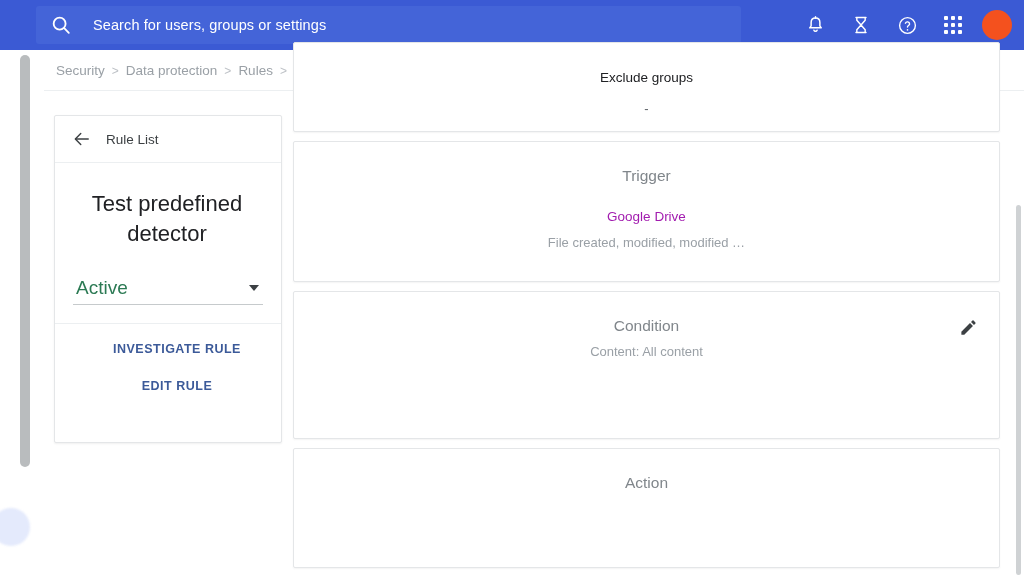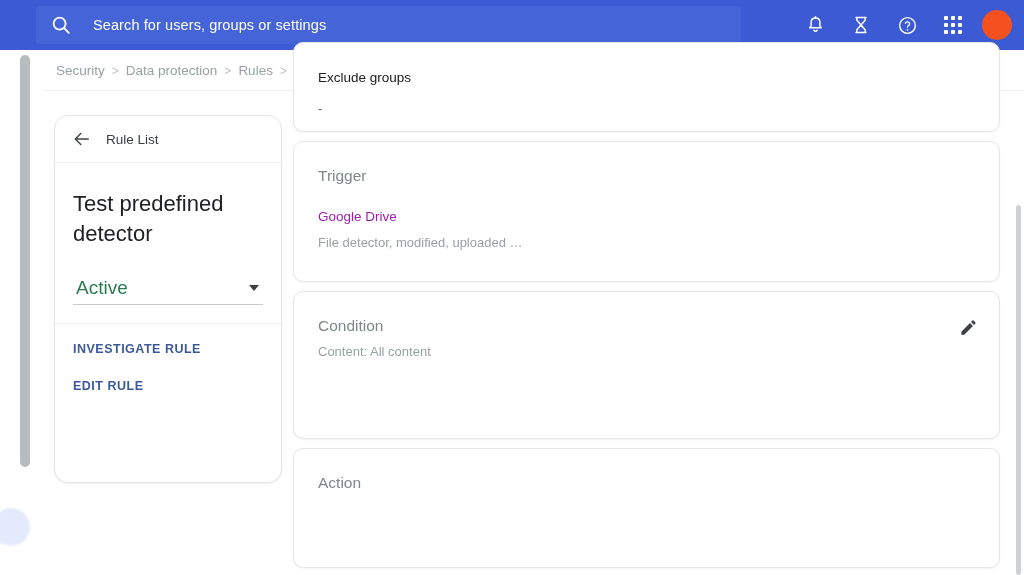--- a/index.html
+++ b/index.html
@@ -51,20 +51,21 @@
     cursor: pointer;
   }
   .apps-grid { display:grid; grid-template-columns: repeat(3, 4px); grid-gap: 3px; }
   .apps-grid i { width:4px; height:4px; background:#fff; border-radius:1px; display:block; }
 
   
   .page {
     position: absolute; top: 50px; left: 0;
     width: 1024px; height: 525px;
     background: #ffffff;
+    text-align: center;
   }
   .breadcrumb {
     position: absolute; top: 13px; left: 56px;
     font-size: 13.5px; color: #9aa0a6;
     display: flex; align-items: center; gap: 7px;
     white-space: nowrap;
   }
   .bc-item { cursor: pointer; }
   .bc-sep { color: #bdc1c6; font-size: 12px; }
   .bc-current { color: #202124; font-weight: bold; cursor: default; }
@@ -90,24 +91,24 @@
   .ghost-circle {
     position: absolute; left: -8px; top: 458px;
     width: 38px; height: 38px; border-radius: 50%;
     background: #dbe3fb; opacity: .75;
     filter: blur(1px);
   }
 
   
   .left-card {
     position: absolute; left: 54px; top: 65px;
-    width: 228px; height: 368px;
+    width: 228px; height: 328px;
     background: #ffffff;
     border: 1px solid #e4e6e8;
-    border-radius: 14px;
+    border-radius: 2px;
     box-shadow: 0 1px 2px rgba(60,64,67,.08);
   }
   .lc-head {
     height: 47px; display: flex; align-items: center;
     padding-left: 17px; border-bottom: 1px solid #eceff1;
     cursor: pointer;
   }
   .back-arrow { width: 20px; height: 20px; display:block; }
   .lc-head-label { font-size: 13.5px; color: #3c4043; margin-left: 14px; }
   .lc-title {
@@ -129,21 +130,21 @@
     display: block; font-size: 12.5px; font-weight: bold;
     color: #3c5a99; letter-spacing: .5px; margin-bottom: 23px;
     cursor: pointer; text-decoration: none;
   }
 
   
   .right-col { position: absolute; left: 293px; top: 0; width: 707px; }
   .card {
     background: #ffffff;
     border: 1px solid #e4e6e8;
-    border-radius: 10px;
+    border-radius: 2px;
     box-shadow: 0 1px 2px rgba(60,64,67,.06);
     position: relative;
   }
   .card + .card { margin-top: 9px; }
   .card-inner { padding: 0 24px; }
   .section-title {
     font-size: 15.5px; color: #80868b; font-weight: normal;
     margin: 0; padding-top: 25px;
   }
   .field-label { font-size: 13.5px; color: #202124; padding-top: 23px; }
@@ -268,21 +269,21 @@
       <div class="card-inner">
         <div class="field-label" style="padding-top:27px;">Exclude groups</div>
         <div class="field-value-dash">-</div>
       </div>
     </div>
 
     <div class="card" style="height:141px;">
       <div class="card-inner">
         <h2 class="section-title">Trigger</h2>
         <div class="value-primary">Google Drive</div>
-        <div class="value-secondary">File detector, modified, uploaded …</div>
+        <div class="value-secondary">File created, modified, modified …</div>
       </div>
     </div>
 
     <div class="card" style="height:148px;">
       <div class="edit-icon-btn">
         <svg width="19" height="19" viewBox="0 0 24 24" fill="#3c4043">
           <path d="M3 17.3V21h3.7L17.6 10.1l-3.7-3.7L3 17.3z"></path>
           <path d="M20.7 7c.4-.4.4-1 0-1.4l-2.3-2.3a1 1 0 0 0-1.4 0l-1.8 1.8 3.7 3.7L20.7 7z"></path>
         </svg>
       </div>

